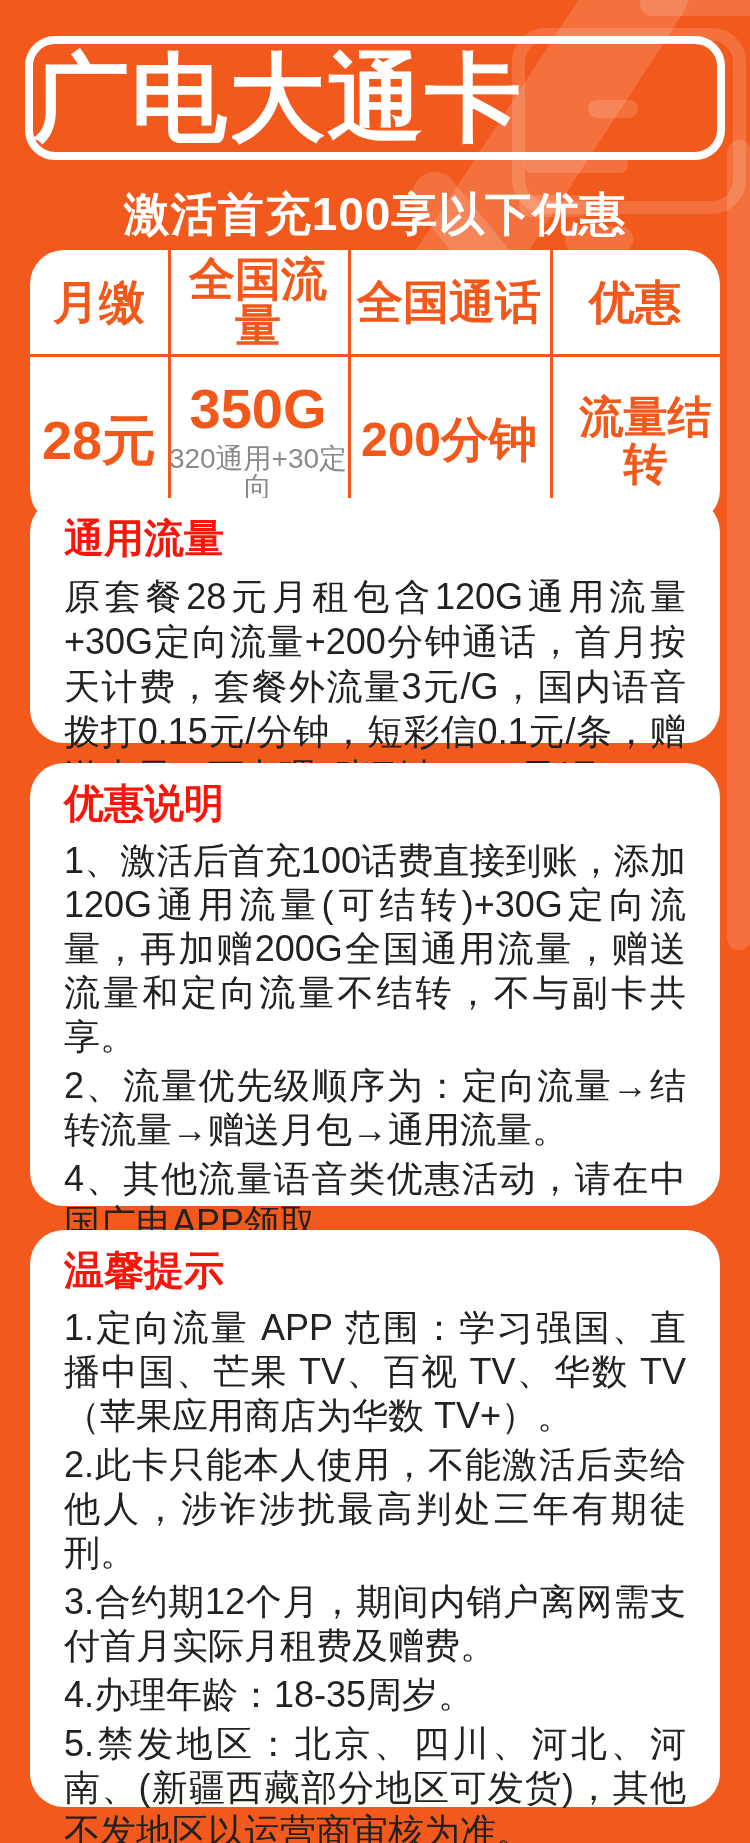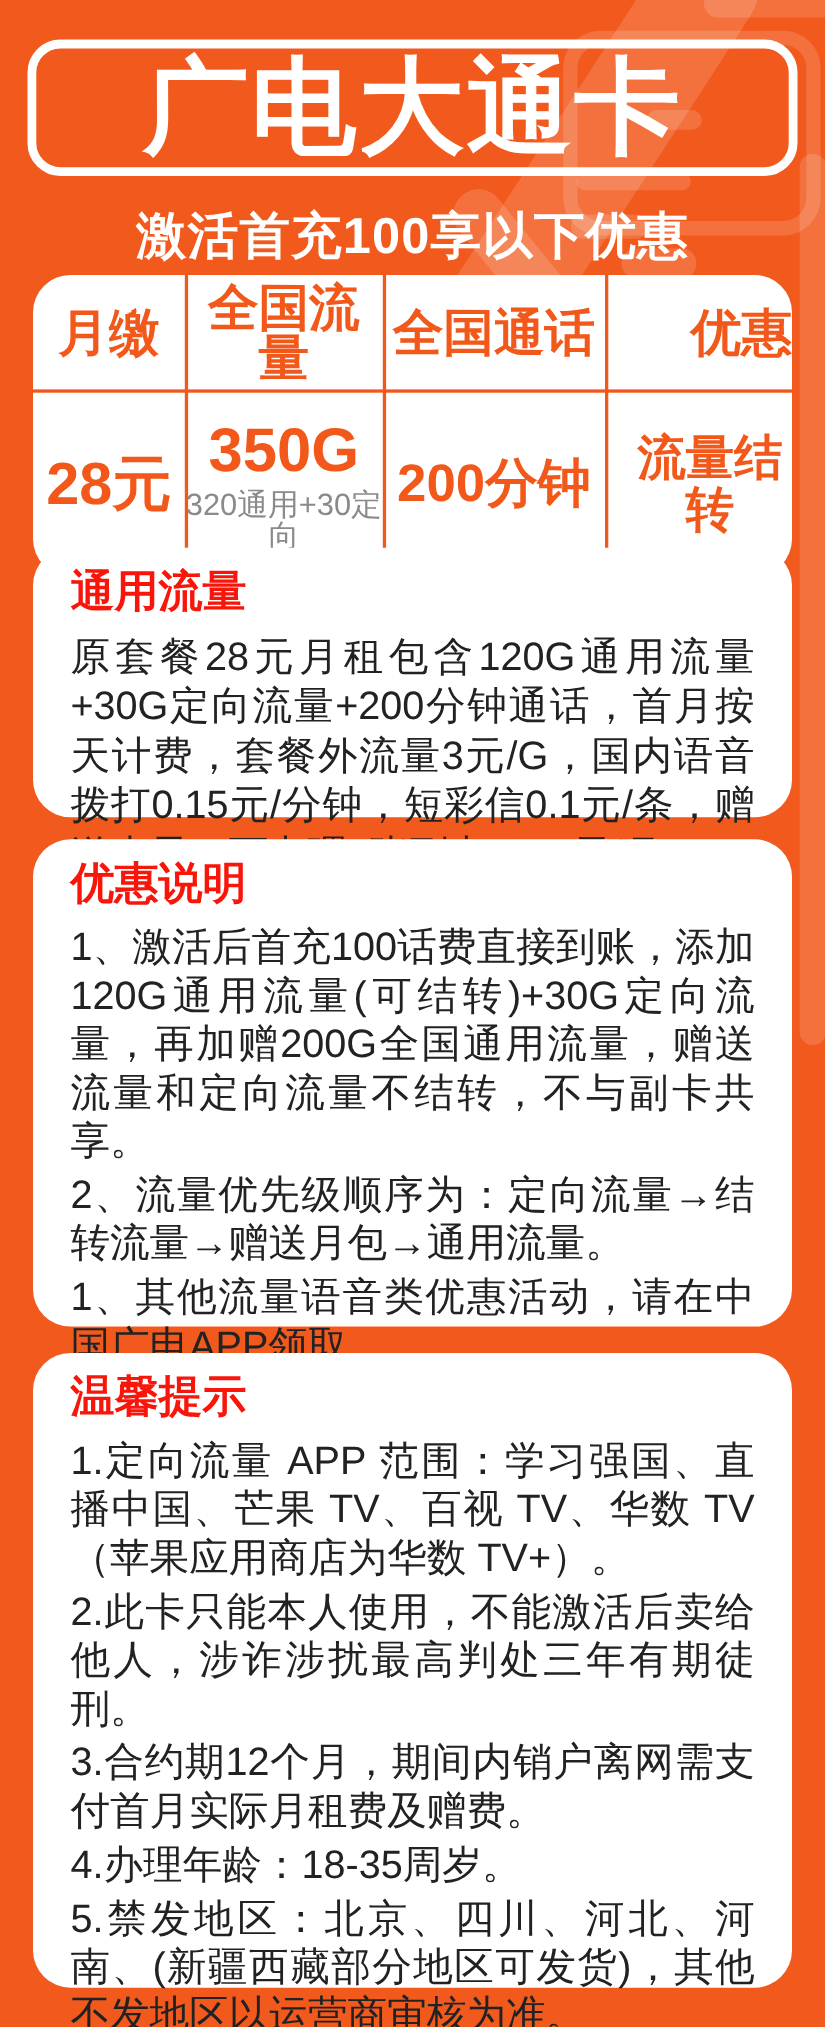--- a/index.html
+++ b/index.html
@@ -24,21 +24,21 @@
   .wm .bar-s3{left:565px;top:226px;width:68px;height:27px;border-radius:13px;}
   .wm .right-bar{left:727px;top:140px;width:24px;height:810px;border-radius:12px;}
   .wm svg{position:absolute;left:0;top:0;}
 
   .content{position:relative;z-index:1;}
 
   
   .title-box{
     position:absolute;left:25px;top:36px;width:700px;height:124px;
     border:8px solid #fff;border-radius:30px;box-sizing:border-box;
-    display:flex;align-items:center;justify-content:center;
+    display:flex;align-items:center;justify-content:flex-start;
   }
   .page-title{
     margin:0;color:#fff;font-size:96px;font-weight:bold;letter-spacing:2px;line-height:1;
   }
   .banner{
     position:absolute;left:0;top:183px;width:750px;height:64px;
     display:flex;align-items:center;justify-content:center;
     color:#fff;font-size:46px;font-weight:bold;letter-spacing:1px;
   }
 
@@ -48,21 +48,21 @@
     box-sizing:border-box;
   }
   .plan-card{top:250px;height:274px;overflow:hidden;}
   .plan-card .vline{position:absolute;top:0;bottom:0;width:3px;background:var(--accent,#F2581A);}
   .plan-card .v1{left:138px;} .plan-card .v2{left:318px;} .plan-card .v3{left:520px;}
   .plan-card .hline{position:absolute;left:0;right:0;top:104px;height:3px;background:var(--accent,#F2581A);}
   .trow{position:absolute;left:0;right:0;display:flex;}
   .thead{top:0;height:104px;}
   .tbody{top:107px;bottom:0;}
   .tcell{display:flex;flex-direction:column;align-items:center;justify-content:center;text-align:center;}
-  .c1{width:138px;} .c2{width:180px;} .c3{width:202px;} .c4{width:170px;align-items:flex-end;}
+  .c1{width:138px;} .c2{width:180px;} .c3{width:202px;} .c4{width:170px;}
   .th-label{color:var(--accent,#F2581A);font-size:46px;font-weight:bold;line-height:1;}
   .val{color:var(--accent,#F2581A);font-weight:bold;line-height:1.05;}
   .val-monthly{font-size:54px;}
   .val-data{font-size:56px;}
   .val-call{font-size:48px;}
   .val-benefit{font-size:44px;padding-left:21px;}
   .val-sub{color:var(--gray,#8A8A8A);font-size:28px;font-weight:normal;margin-top:6px;line-height:1;}
 
   .info-card{padding:16px 34px 0 34px;}
   .card-snapshot{top:498px;height:245px;}
@@ -145,21 +145,21 @@
 
     <section class="card info-card card-snapshot">
       <h2 class="sec-title">通用流量</h2>
       <p class="sec-par">原套餐28元月租包含120G通用流量+30G定向流量+200分钟通话，首月按天计费，套餐外流量3元/G，国内语音拨打0.15元/分钟，短彩信0.1元/条，赠送来显，可办理1张副卡，10元/月。</p>
     </section>
 
     <section class="card info-card card-benefits">
       <h2 class="sec-title">优惠说明</h2>
       <p class="sec-par">1、激活后首充100话费直接到账，添加120G通用流量(可结转)+30G定向流量，再加赠200G全国通用流量，赠送流量和定向流量不结转，不与副卡共享。</p>
       <p class="sec-par">2、流量优先级顺序为：定向流量→结转流量→赠送月包→通用流量。</p>
-      <p class="sec-par">1、其他流量语音类优惠活动，请在中国广电APP领取。</p>
+      <p class="sec-par">4、其他流量语音类优惠活动，请在中国广电APP领取。</p>
       <p class="sec-par">4、赠送流量12个月有效，到期可续。</p>
     </section>
 
     <section class="card info-card card-tips">
       <h2 class="sec-title">温馨提示</h2>
       <p class="sec-par">1.定向流量 APP 范围：学习强国、直播中国、芒果 TV、百视 TV、华数 TV（苹果应用商店为华数 TV+）。</p>
       <p class="sec-par">2.此卡只能本人使用，不能激活后卖给他人，涉诈涉扰最高判处三年有期徒刑。</p>
       <p class="sec-par">3.合约期12个月，期间内销户离网需支付首月实际月租费及赠费。</p>
       <p class="sec-par">4.办理年龄：18-35周岁。</p>
       <p class="sec-par">5.禁发地区：北京、四川、河北、河南、(新疆西藏部分地区可发货)，其他不发地区以运营商审核为准。</p>

